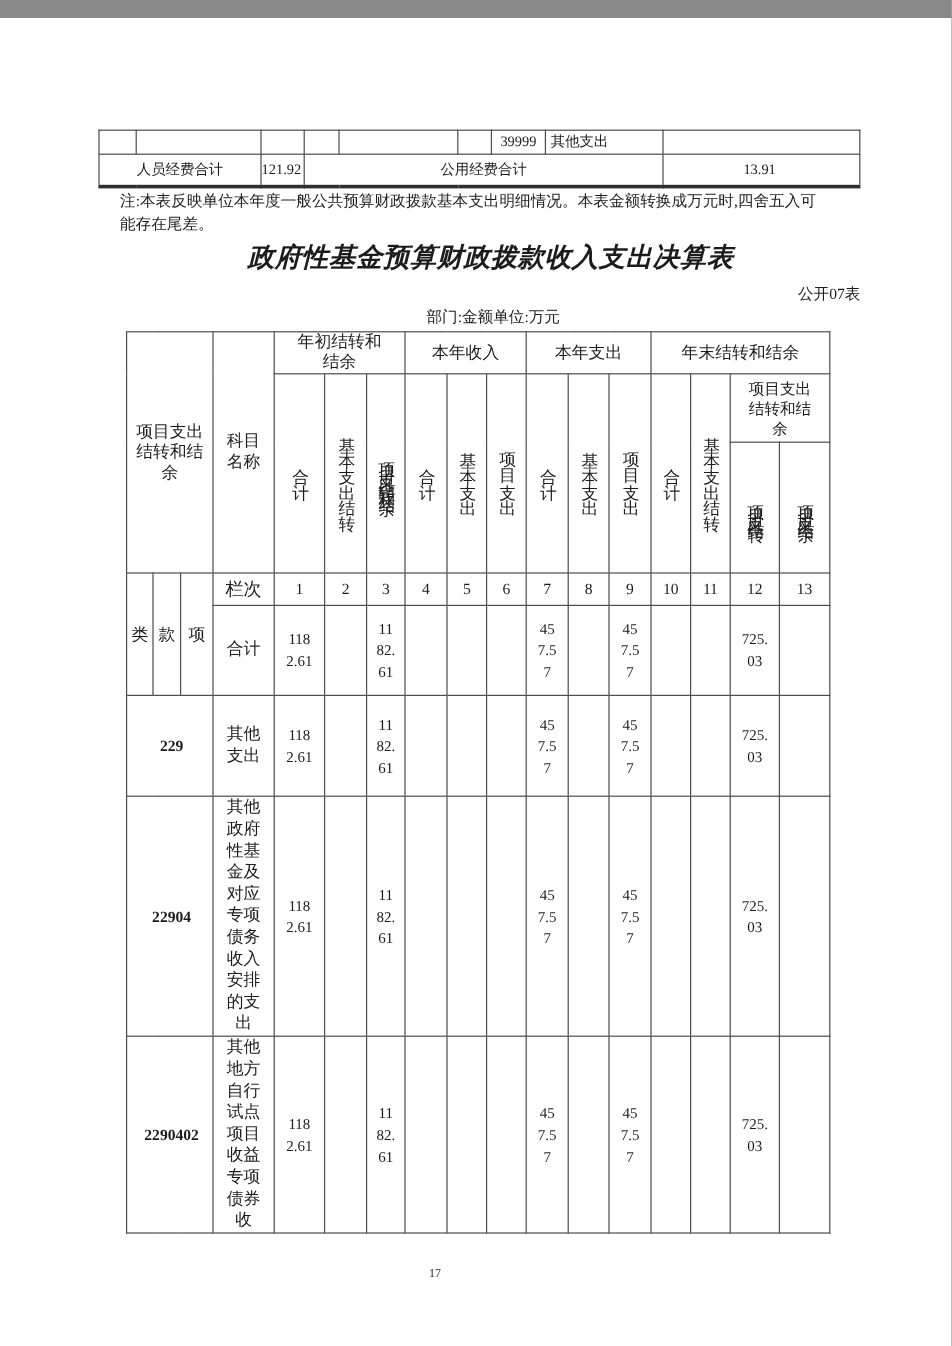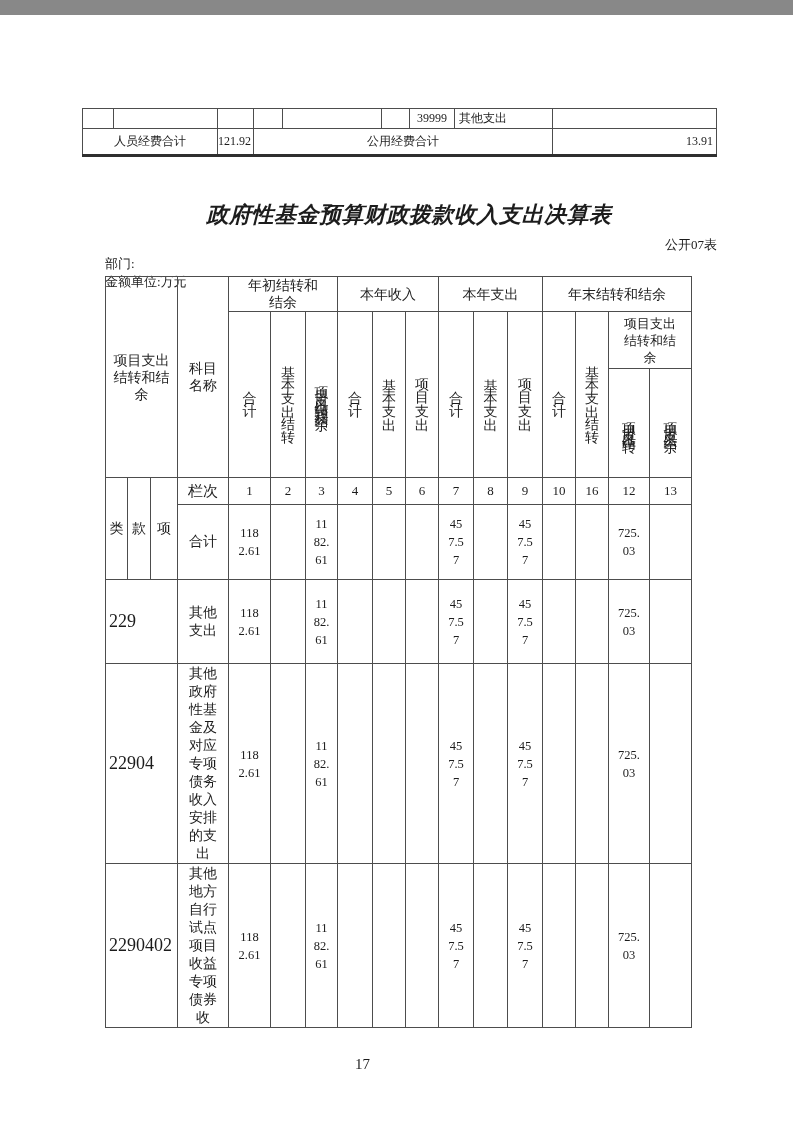--- a/index.html
+++ b/index.html
@@ -13,55 +13,55 @@
   table { border-collapse:collapse; table-layout:fixed; }
   td,th { border:1px solid #4d4d4d; font-weight:normal; text-align:center;
           vertical-align:middle; overflow:hidden; }
 
   
   #top-table { position:absolute; left:82px; top:93px; width:634px;
                border-bottom:3px solid #2f2f2f; }
   #top-table td { font-size:12px; }
   .tt-code { font-size:11px; }
   .tt-name { text-align:left; padding-left:4px; font-size:12px; }
-  .tt-num  { text-align:right; padding-right:3px; font-size:11px; white-space:nowrap; }
+  .tt-num  { padding-right:3px; font-size:11px; white-space:nowrap; }
 
   
   .note { position:absolute; left:100px; top:144px; width:580px;
           font-size:13px; line-height:18.5px; text-align:justify; }
   .title { position:absolute; left:105px; right:80px; top:185px;
            font-size:22px; font-weight:bold; text-align:center; letter-spacing:0.5px;font-style:italic; }
   .tbl-code-line { position:absolute; right:76px; top:221px; font-size:13px; }
   .meta-line { position:absolute; left:105px; right:76px; top:240px;
-               display:flex; justify-content:center; font-size:13px;flex-direction:column; }
+               display:flex; justify-content:center; font-size:13px; }
 
   
   #main-table { position:absolute; left:105px; top:261px; width:586px; }
   #main-table th { font-size:14px; line-height:17px; }
   .gh-wrap { padding:0 15px; line-height:16px; word-break:break-all; }
   .sub-head { font-size:13px !important; line-height:19px; padding:0 10px; word-break:break-all; }
   .hdr-code { padding:0 4px; line-height:20px; word-break:break-all; }
   .hdr-name { padding:0 6px; line-height:20px; word-break:break-all; }
 
   .v { writing-mode:vertical-rl; text-orientation:upright; display:inline-block;
        font-size:14px; }
   .ls-wide  { letter-spacing:13px; }
   .ls-mid   { letter-spacing:4px; }
   .ls-tight { letter-spacing:3.5px; }
 
   .lanci { font-size:15px; }
   .colnum { font-size:13px; }
   .kkx { font-size:14px; }
-  .code-cell { text-align:left; padding-left:3px; font-size:18px; }
+  .code-cell { text-align:center; padding-left:3px; font-size:13px;font-weight:bold; }
   .name-cell { font-size:14px; line-height:18px; padding:0 6px; word-break:break-all; }
   .num { font-size:12.5px; line-height:18px; word-break:break-all; padding:0 8px; }
   .num.narrow { padding:0 7px; }
 
   .page-num { position:absolute; left:0; top:1041px; width:710px;
-              text-align:center; font-size:15px;padding-left:15px; }
+              text-align:center; font-size:10px;padding-left:15px; }
 </style>
 </head>
 <body>
 
 <div class="page">
 
   <table id="top-table">
     <colgroup>
       <col style="width:31px">
         <col style="width:104px">
@@ -87,20 +87,21 @@
     </tr>
     <tr style="height:27px">
       <td colspan="2">人员经费合计</td>
       <td class="tt-num">121.92</td>
       <td colspan="5">公用经费合计</td>
       <td class="tt-num">13.91</td>
     </tr>
   </tbody>
     </table>
 
+  <div class="note">注:本表反映单位本年度一般公共预算财政拨款基本支出明细情况。本表金额转换成万元时,四舍五入可能存在尾差。</div>
 
   <div class="title">政府性基金预算财政拨款收入支出决算表</div>
   <div class="tbl-code-line">公开07表</div>
   <div class="meta-line">
     <span>部门:</span>
     <span>金额单位:万元</span>
   </div>
 
   <table id="main-table">
     <colgroup>
@@ -161,21 +162,21 @@
       <td class="colnum">1</td>
       <td class="colnum">2</td>
       <td class="colnum">3</td>
       <td class="colnum">4</td>
       <td class="colnum">5</td>
       <td class="colnum">6</td>
       <td class="colnum">7</td>
       <td class="colnum">8</td>
       <td class="colnum">9</td>
       <td class="colnum">10</td>
-      <td class="colnum">16</td>
+      <td class="colnum">11</td>
       <td class="colnum">12</td>
       <td class="colnum">13</td>
     </tr>
 
     <tr style="height:75px">
       <td class="name-cell">合计</td>
       <td class="num">1182.61</td>
       <td class="num"></td>
       <td class="num narrow">1182.61</td>
       <td class="num"></td>

